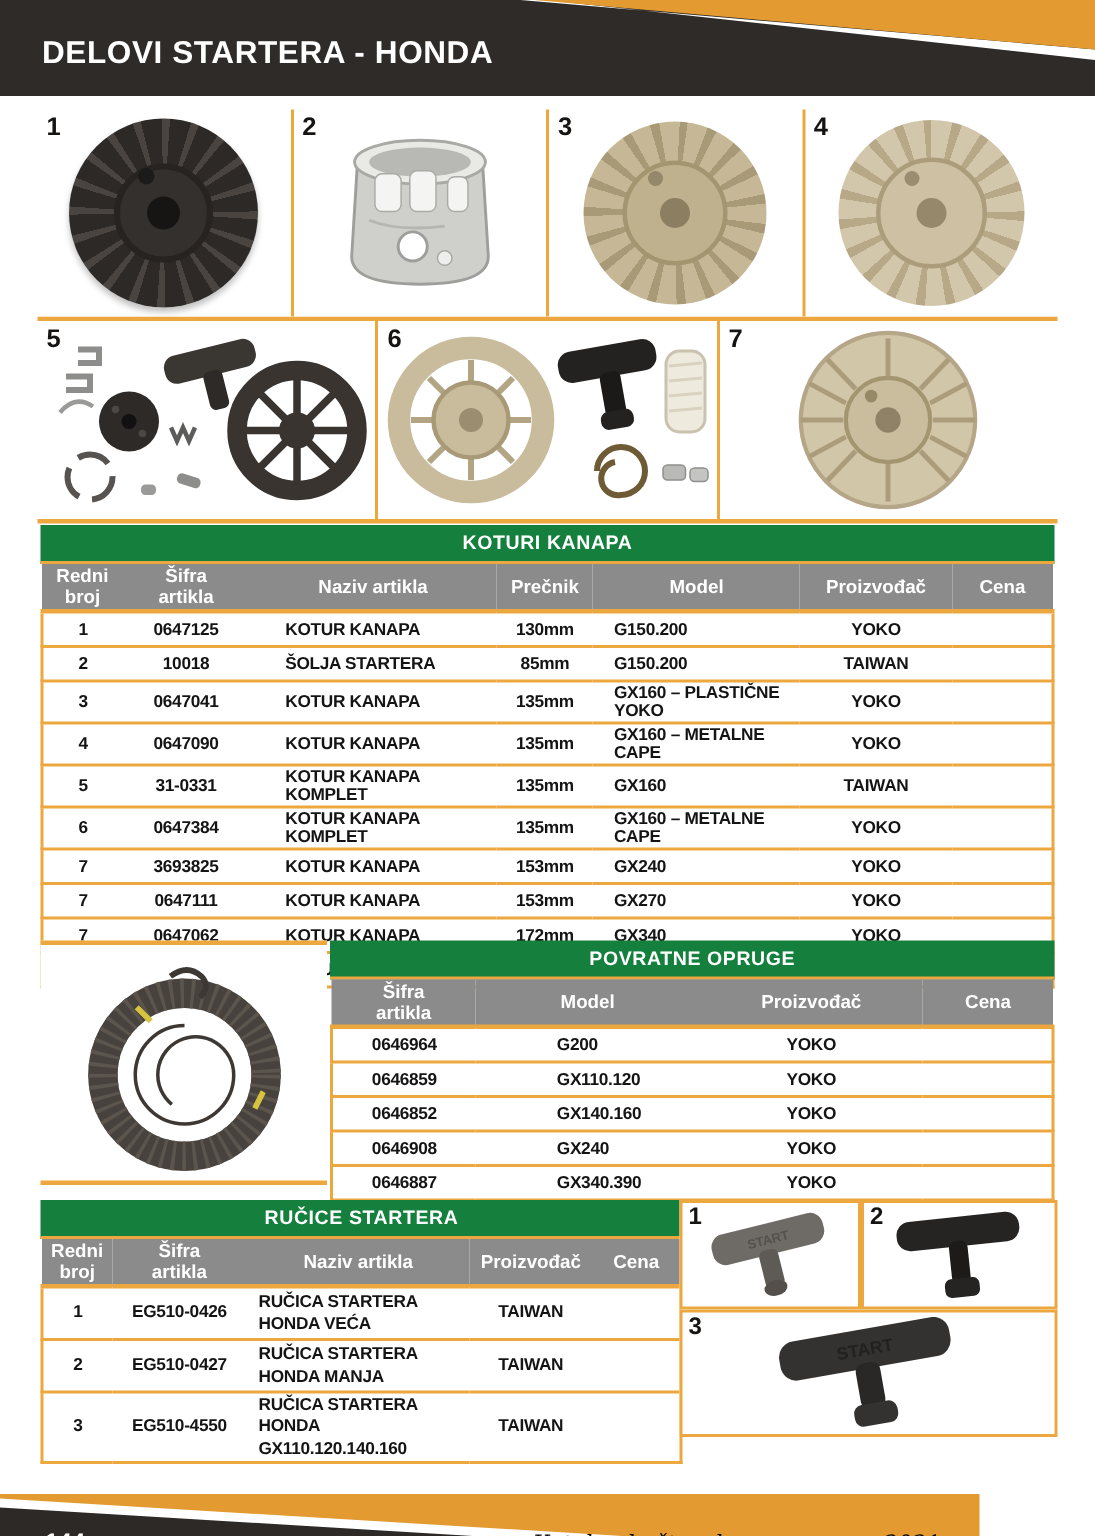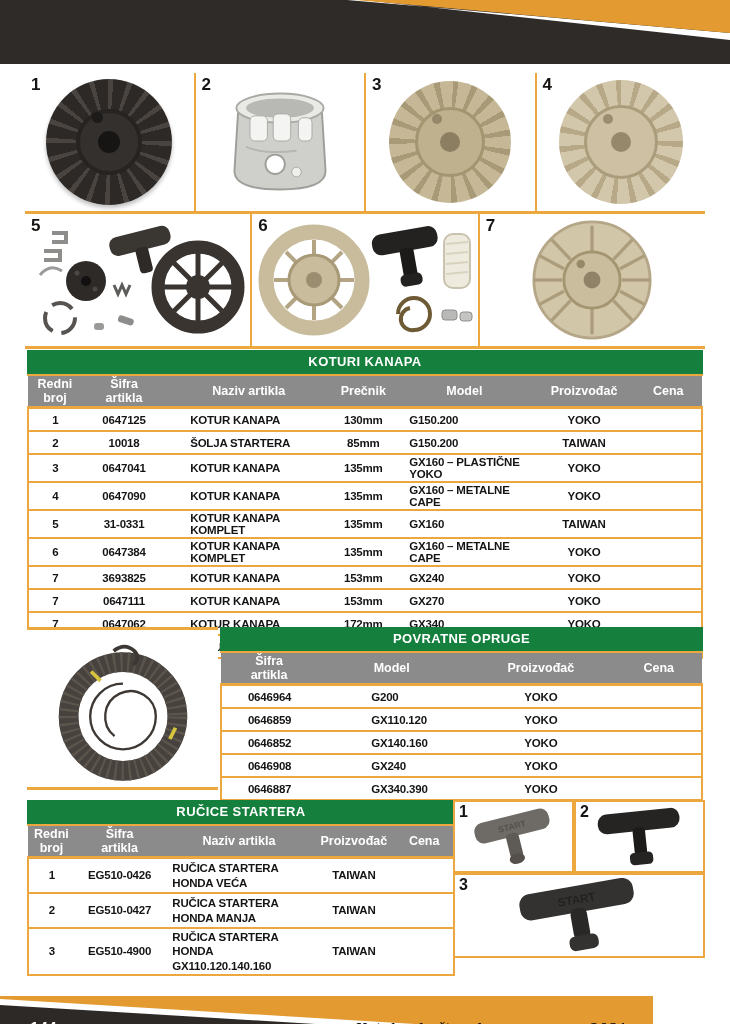--- a/index.html
+++ b/index.html
@@ -104,20 +104,21 @@
 </head>
 <body>
 
 <div class="page">
 
   <div class="header">
     <svg width="730" height="64" viewBox="0 0 730 64">
       <polygon points="347,0 364,0 730,40 730,33" fill="#ffffff"></polygon>
       <polygon points="356,0 730,0 730,33" fill="#e29a31"></polygon>
     </svg>
+    <h1 class="header-title">DELOVI STARTERA - HONDA</h1>
   </div>
 
   <div class="gallery gallery1">
     <div class="gcell">
       <span class="gnum">1</span>
       <div class="pulley p-black">
         <div class="hub"></div>
         <div class="hole"></div>
         <div class="ctr"></div>
       </div>
@@ -447,21 +448,21 @@
           </tr>
           <tr>
             <td>2</td>
             <td>EG510-0427</td>
             <td>RUČICA STARTERA HONDA MANJA</td>
             <td>TAIWAN</td>
             <td></td>
           </tr>
           <tr>
             <td>3</td>
-            <td>EG510-4900</td>
+            <td>EG510-4550</td>
             <td>RUČICA STARTERA HONDA GX110.120.140.160</td>
             <td>TAIWAN</td>
             <td></td>
           </tr>
         </tbody>
     </table>
   </div>
 
   <div class="handles">
     <div class="hcell">

